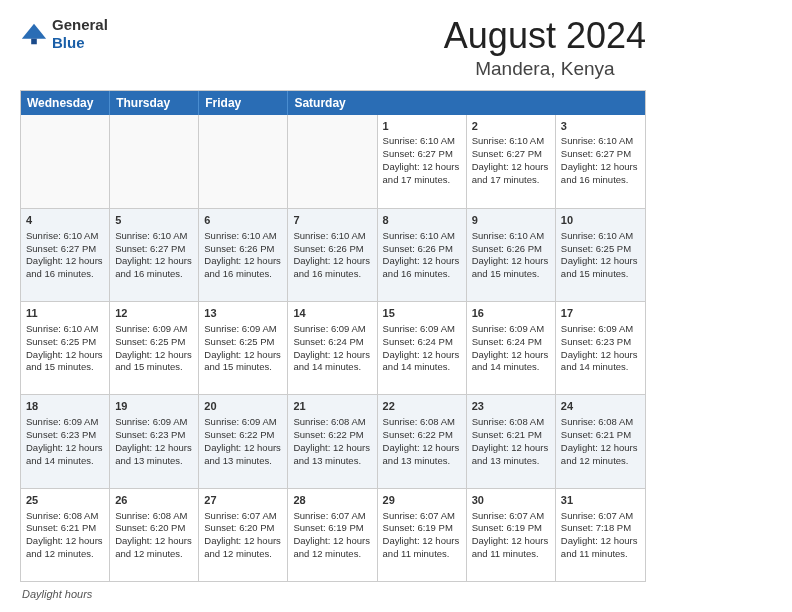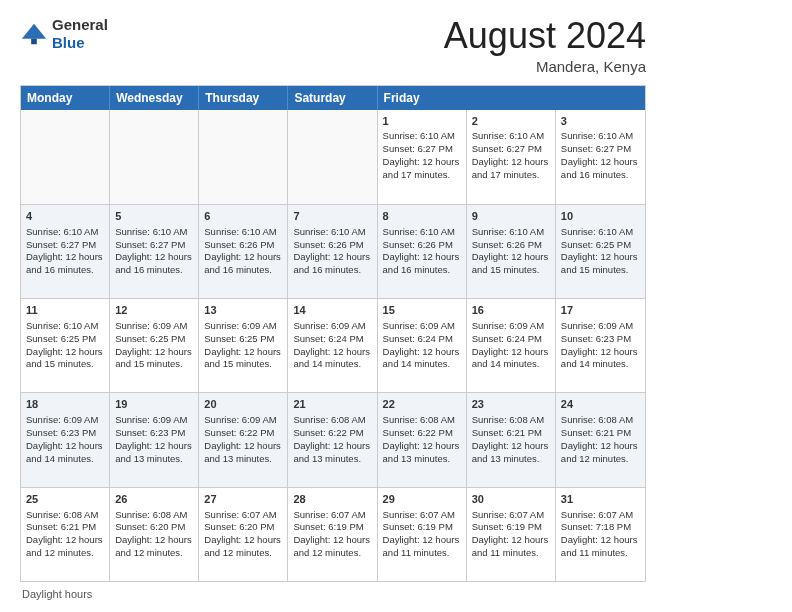--- a/index.html
+++ b/index.html
@@ -45,23 +45,24 @@
     .title-area {
       text-align: right;
     }
     .month-title {
       font-size: 36px;
       font-weight: 300;
       color: #222;
       line-height: 1.1;
     }
     .location {
-      font-size: 15px;
+      font-size: 19px;
       color: #444;
       margin-top: 2px;
+      text-align: center;
     }
     .calendar {
       flex: 1;
       display: flex;
       flex-direction: column;
       border: 1px solid #ccc;
     }
     .cal-header {
       display: grid;
       grid-template-columns: repeat(7, 1fr);
@@ -103,20 +104,21 @@
       font-size: 11px;
       font-weight: bold;
       display: block;
       margin-bottom: 2px;
     }
     .footer-note {
       font-size: 11px;
       color: #555;
       margin-top: 6px;
       padding-left: 2px;
+      font-style: italic;
     }
   </style>
 </head>
 <body>
 
 <div class="page">
   <div class="header">
     <div class="logo">
       <svg class="logo-icon" viewBox="0 0 30 30">
         <polygon points="15,4 28,20 2,20" fill="#2a6db5"></polygon>
@@ -128,25 +130,24 @@
       </div>
     </div>
     <div class="title-area">
       <div class="month-title">August 2024</div>
       <div class="location">Mandera, Kenya</div>
     </div>
   </div>
 
   <div class="calendar">
     <div class="cal-header">
-        <div class="cal-header-cell">Monday</div>
         <div class="cal-header-cell">Wednesday</div>
         <div class="cal-header-cell">Thursday</div>
+        <div class="cal-header-cell">Friday</div>
         <div class="cal-header-cell">Saturday</div>
-        <div class="cal-header-cell">Friday</div>
       </div>
     <div class="cal-body">
     <div class="cal-row">
           <div class="cal-cell empty"></div>
           <div class="cal-cell empty"></div>
           <div class="cal-cell empty"></div>
           <div class="cal-cell empty"></div>
           <div class="cal-cell">
             <span class="day-num">1</span>
             <span style="display: block;">Sunrise: 6:10 AM</span>

